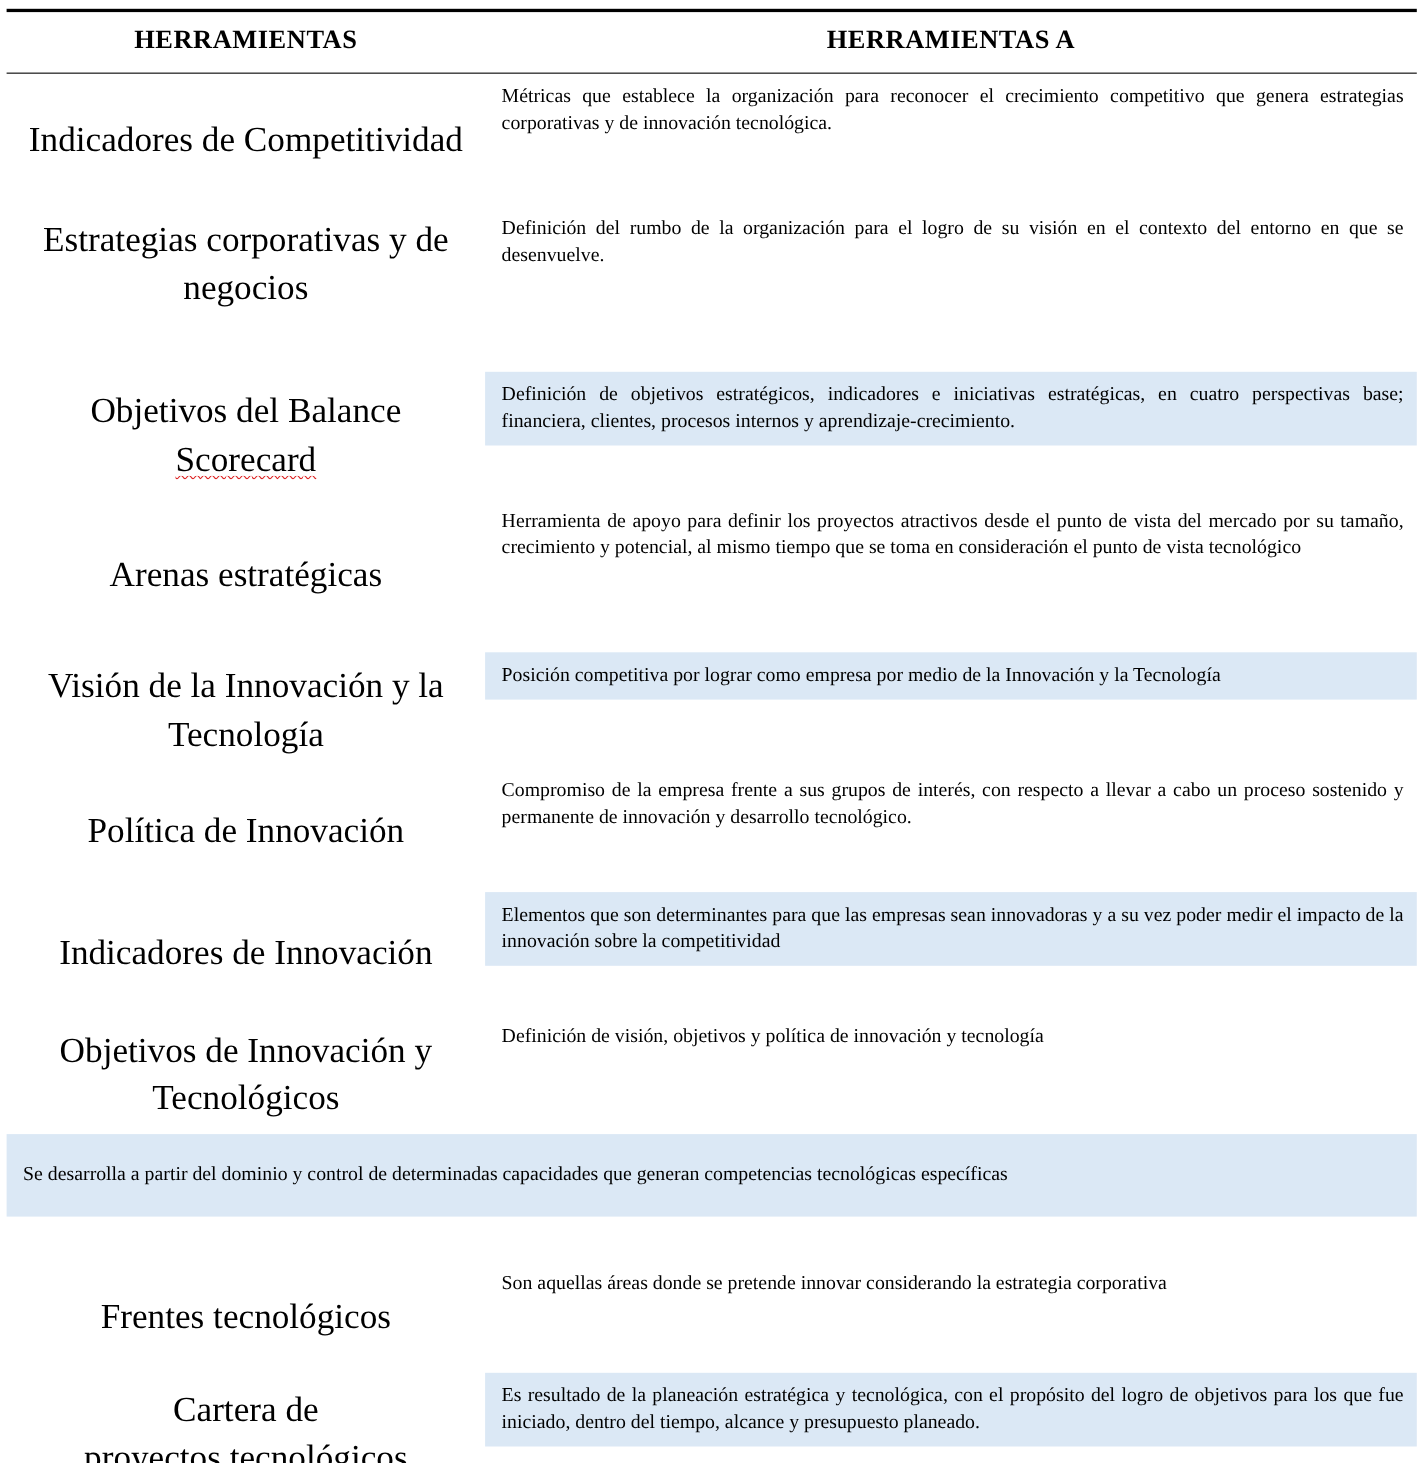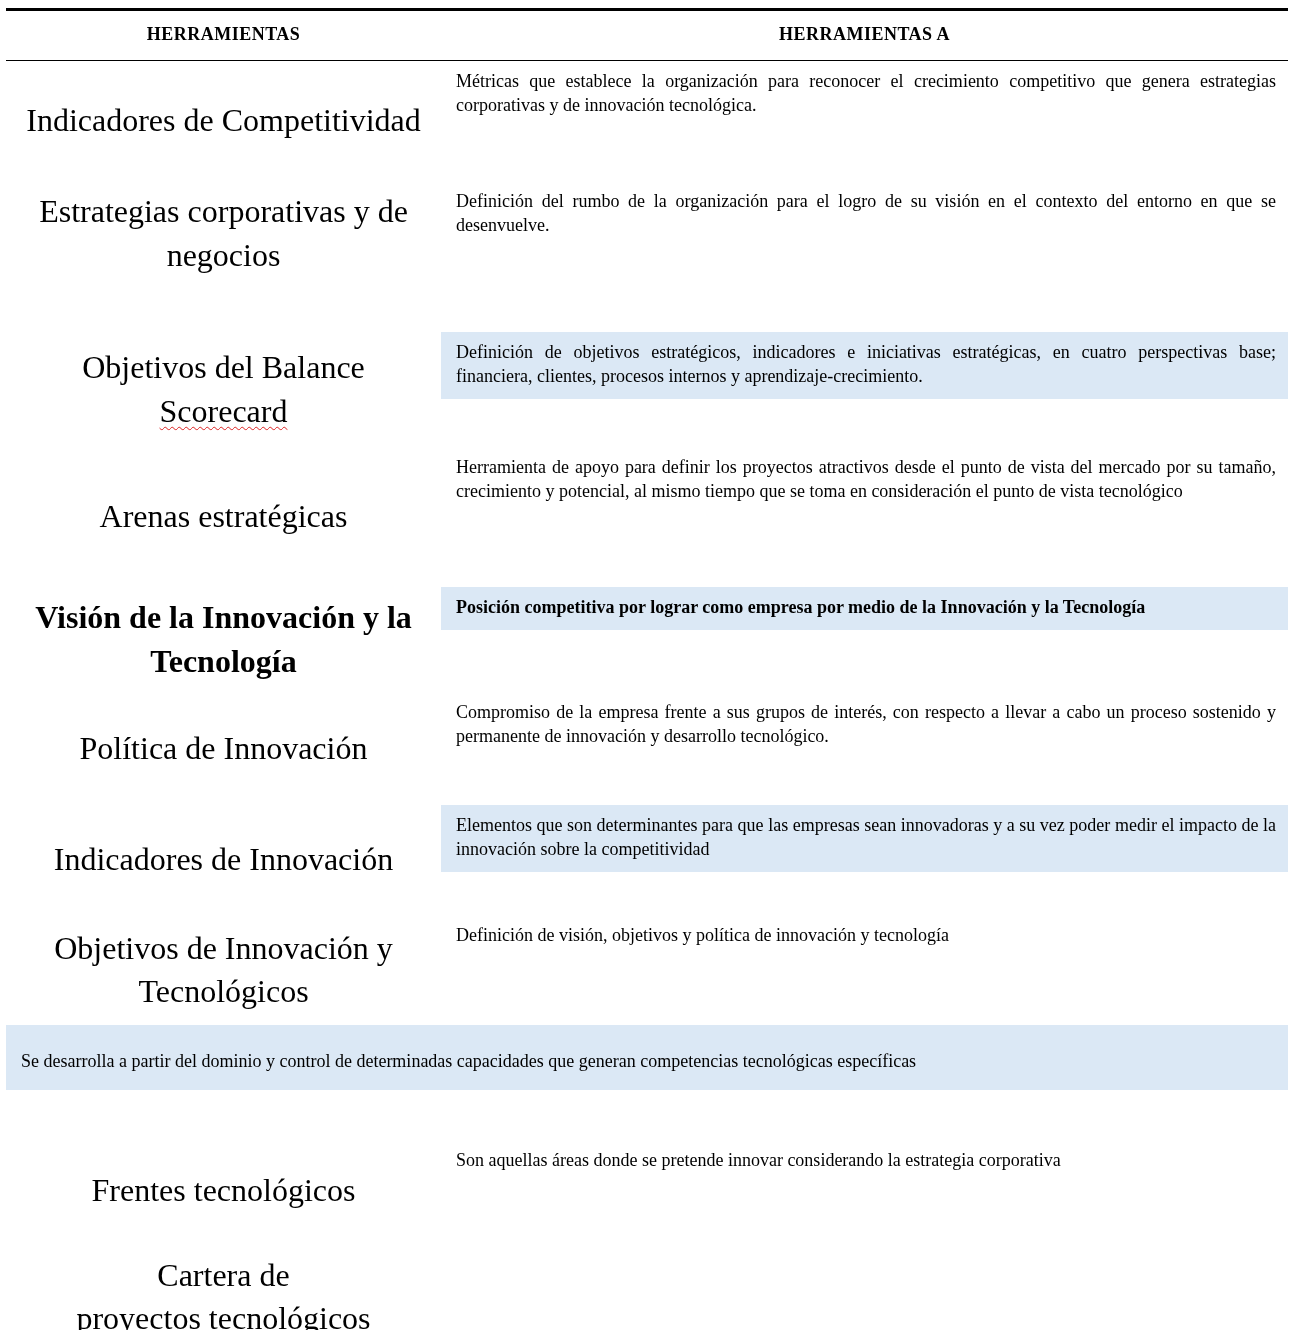--- a/index.html
+++ b/index.html
@@ -16,21 +16,21 @@
     border-top: 3px solid #000;
     border-bottom: 3px solid #000;
   }
   .header-row {
     display: flex;
     border-bottom: 1.5px solid #000;
     padding: 13px 0 15px 0;
   }
   .h-cell {
     font-weight: bold;
-    font-size: 18px;
+    font-size: 24px;
     text-align: center;
     letter-spacing: 0.5px;
   }
   .h-left { width: 435px; }
   .h-right { flex: 1; }
   .row { display: flex; }
   .tool-cell {
     width: 435px;
     align-self: center;
     text-align: center;
@@ -41,34 +41,34 @@
   }
   .desc-cell {
     flex: 1;
     align-self: flex-start;
     font-size: 18px;
     line-height: 1.33;
     text-align: justify;
     padding: 9px 12px 10px 15px;
   }
   .blue { background: var(--highlight, #dbe8f5); }
-  .pad-lg { padding-top: 25px; padding-bottom: 16px; }
+  .pad-lg { padding-top: 25px; padding-bottom: 26px; }
   .squiggle {
     text-decoration-line: underline;
     text-decoration-style: wavy;
     text-decoration-color: var(--squiggle, #dd2222);
     text-decoration-thickness: 1px;
     text-underline-offset: 4px;
   }
   
   .r1 { min-height: 120px; }
   .r2 { min-height: 105px; }
   .r3 { min-height: 115px; margin-top: 46px; }
   .r4 { min-height: 140px; }
-  .r5 { min-height: 105px; font-weight: bold; }
+  .r5 { min-height: 105px; }
   .r6 { min-height: 113px; }
   .r7 { min-height: 110px; }
   .r8 { min-height: 110px; }
   .r9 { min-height: 115px; }
   .r10 { min-height: 102px; }
   .r11 { min-height: 110px; }
 </style>
 </head>
 <body>
 
@@ -129,16 +129,17 @@
     </div>
 
     <div class="row r10">
       <div class="tool-cell">Frentes tecnológicos</div>
       <div class="desc-cell">Son aquellas áreas donde se pretende innovar considerando la estrategia corporativa</div>
     </div>
 
     <div class="row r11">
       <div class="tool-cell">Cartera de
 proyectos tecnológicos</div>
+      <div class="desc-cell blue">Es resultado de la planeación estratégica y tecnológica, con el propósito del logro de objetivos para los que fue iniciado, dentro del tiempo, alcance y presupuesto planeado.</div>
     </div>
 
   </div>
 </div>
 
 </body></html>

